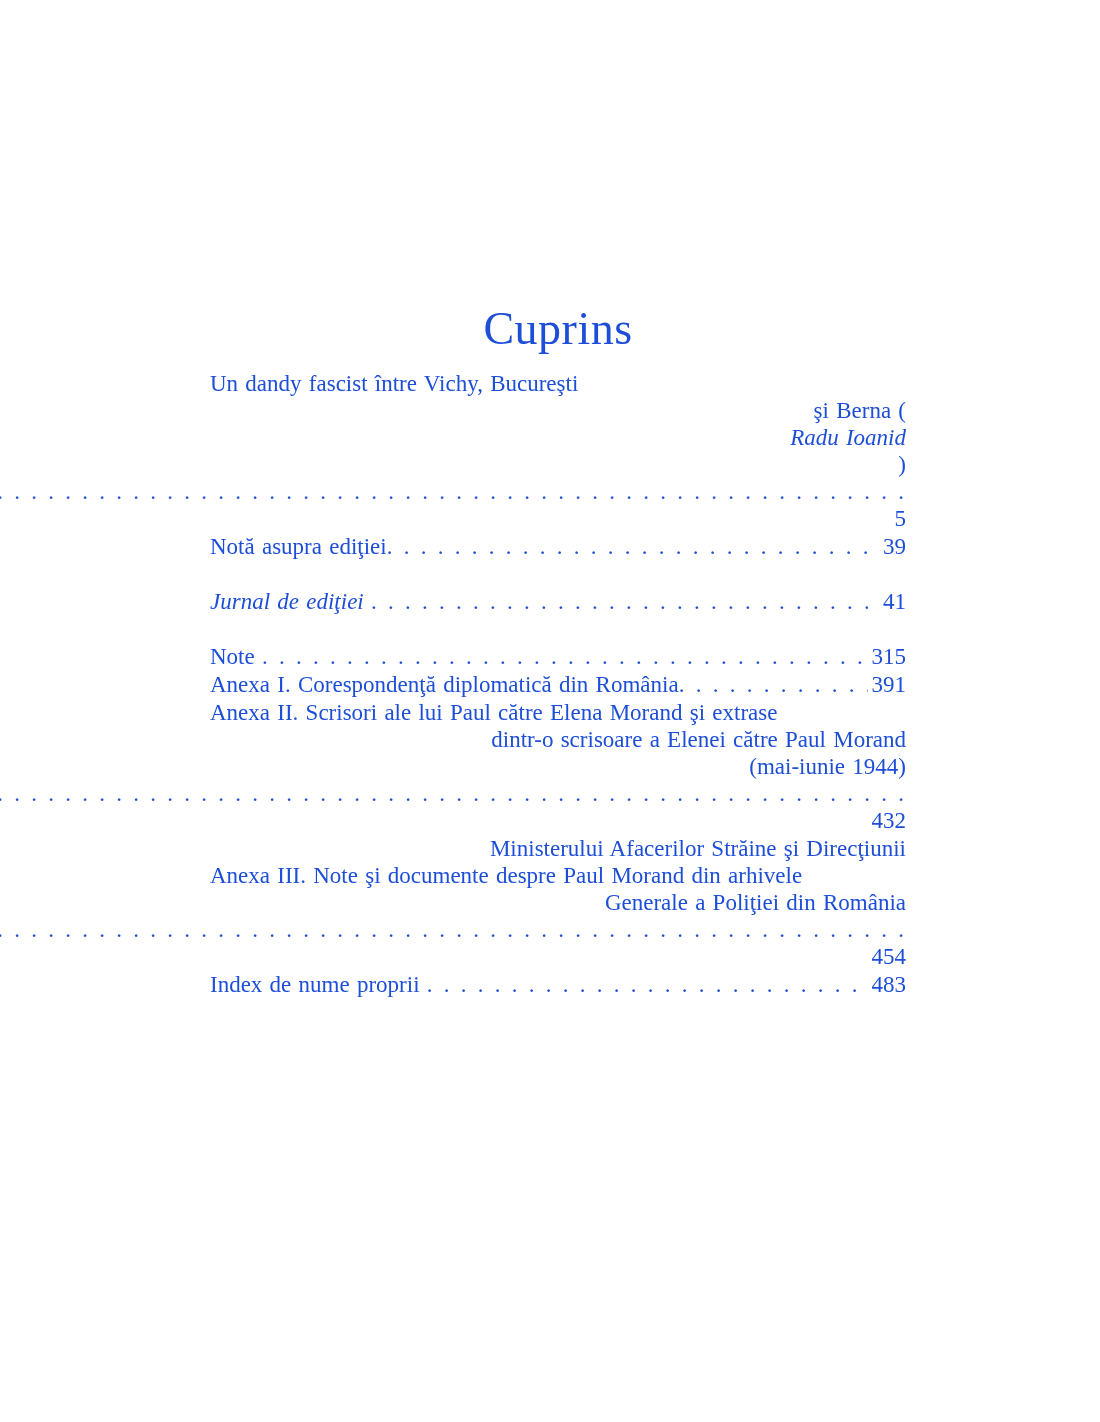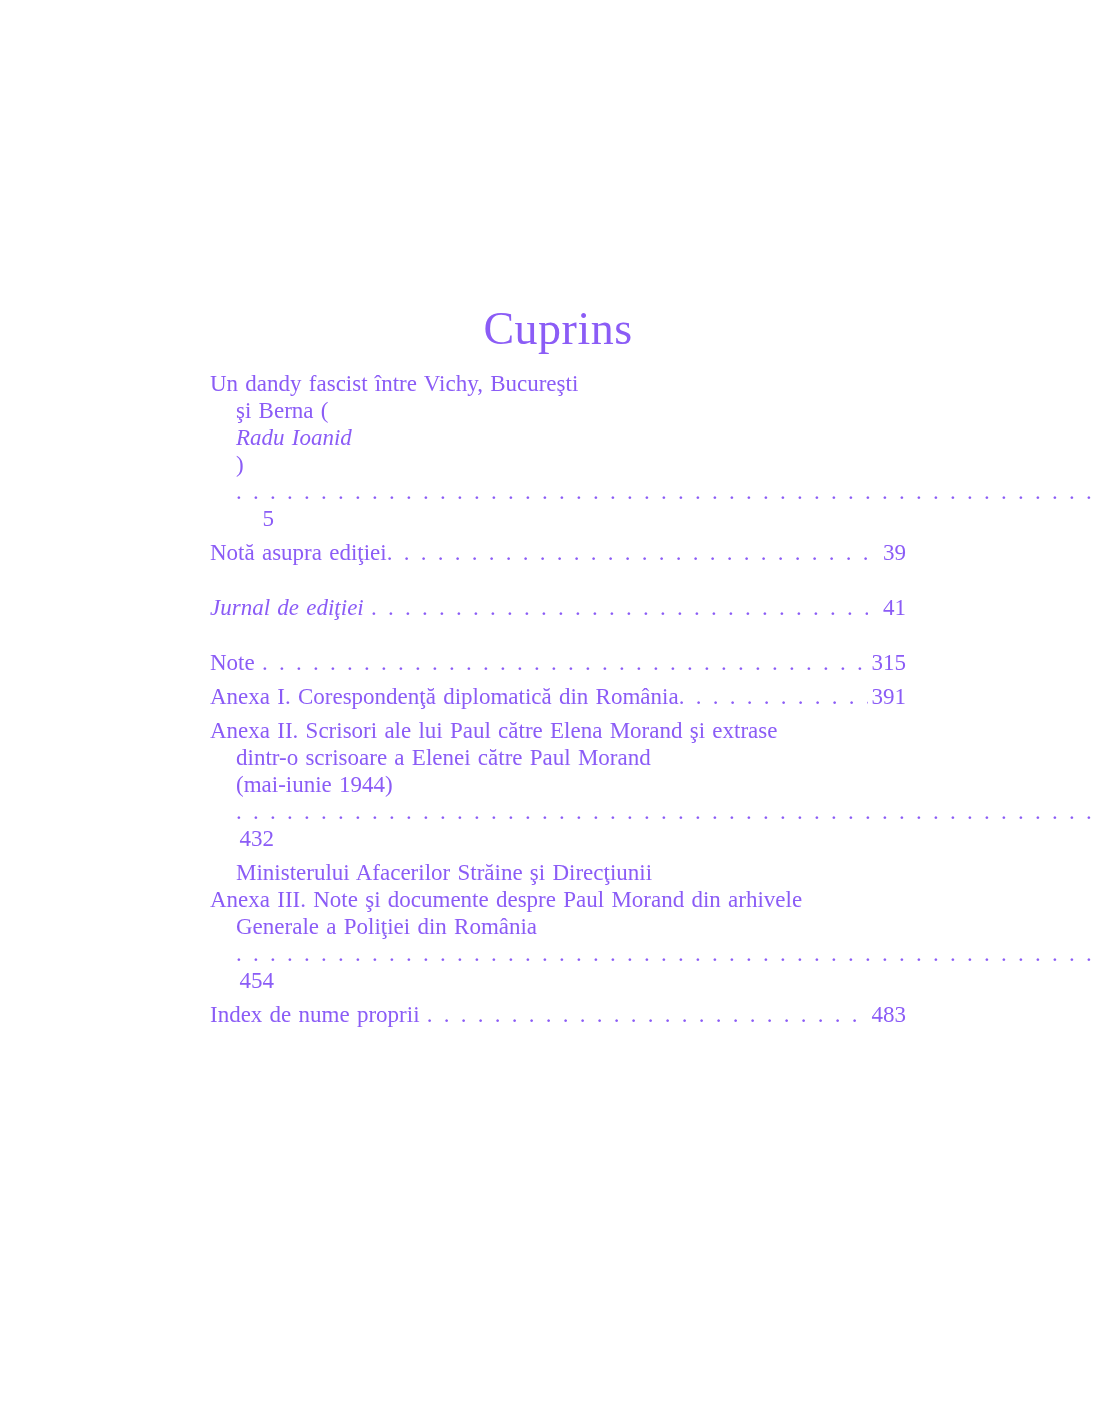--- a/index.html
+++ b/index.html
@@ -7,21 +7,21 @@
     padding: 0;
     background: #ffffff;
   }
   .page {
     position: relative;
     width: 1100px;
     height: 1422px;
     background: #ffffff;
     overflow: hidden;
     font-family: "Liberation Serif", "DejaVu Serif", serif;
-    color: #8b5cf6;
+    color: #1d4ed8;
   }
   .toc-title {
     position: absolute;
     top: 272px;
     left: 210px;
     width: 696px;
     text-align: center;
     font-size: 46px;
     line-height: 52px;
     font-weight: 400;
@@ -29,27 +29,27 @@
   }
   .toc-list {
     position: absolute;
     top: 370px;
     left: 210px;
     width: 696px;
     font-size: 23px;
     line-height: 27px;
     word-spacing: 1.5px;
   }
-  .toc-entry { margin-top: 7px; }
+  .toc-entry { margin-top: 1px; }
   .toc-entry:first-child { margin-top: 0; }
   .toc-entry.gap-blank { margin-top: 28px; }
   .toc-entry.gap-blank-large { margin-top: 28px; }
   .toc-line {
     display: flex;
-    align-items: flex-start;
+    align-items: flex-end;
   }
   .toc-line.indent { padding-left: 26px; flex-direction: column; }
   .toc-seg { white-space: pre; }
   .toc-seg.em { font-style: italic; }
   .dot-leader {
     flex: 1 1 auto;
     min-width: 0;
     overflow: hidden;
     white-space: nowrap;
     letter-spacing: 2px;

